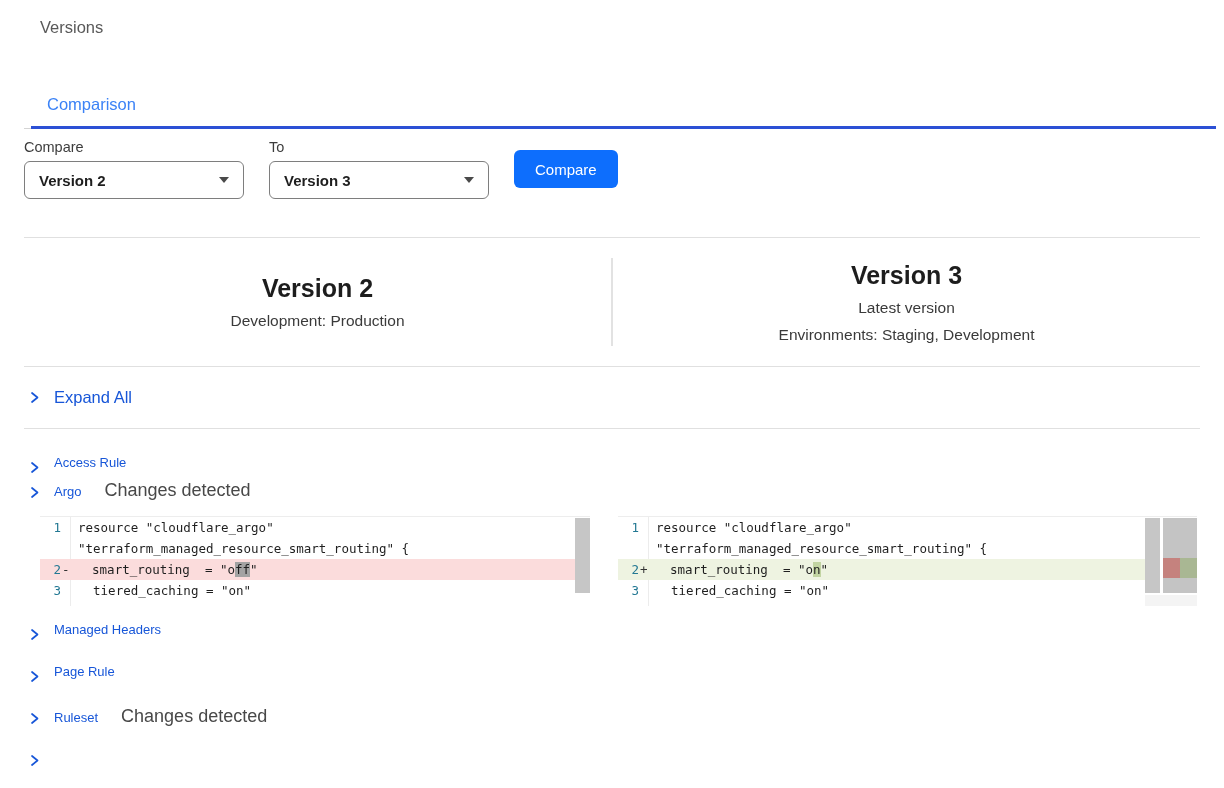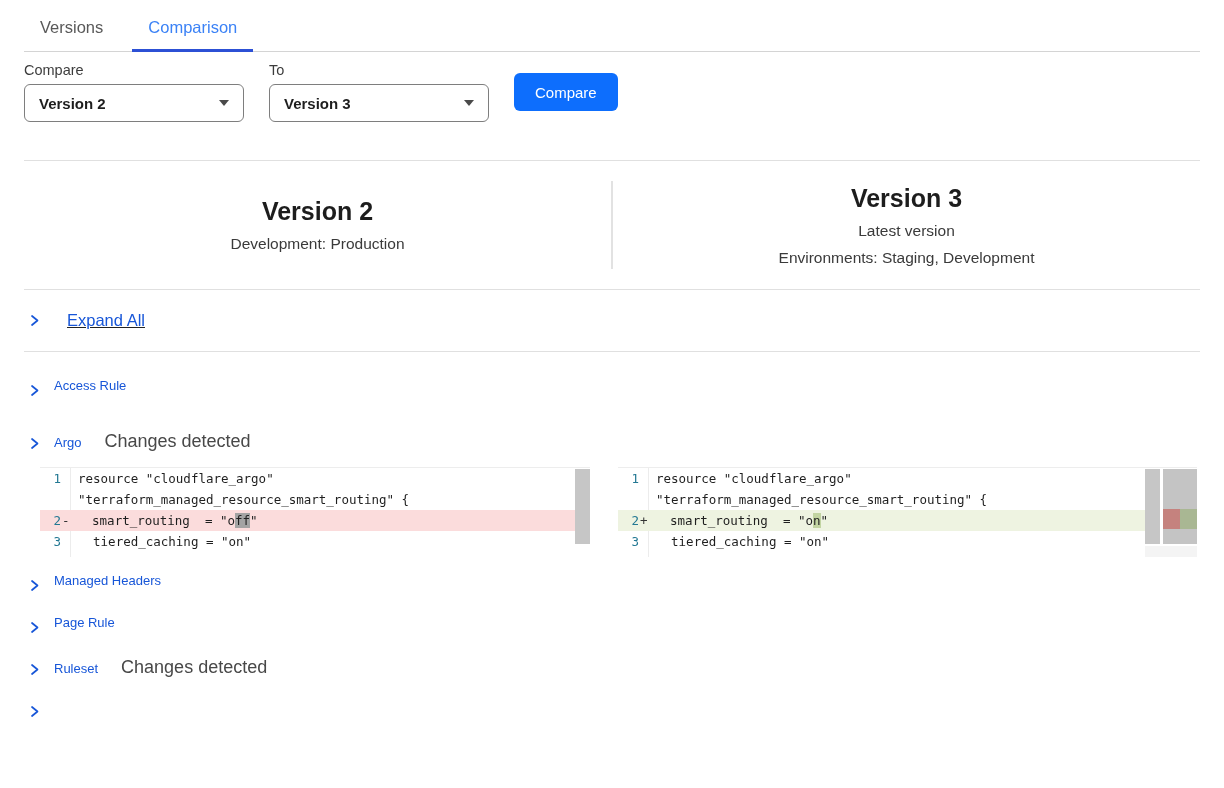--- a/index.html
+++ b/index.html
@@ -1,20 +1,20 @@
 <!DOCTYPE html>
 <html><head>
 <meta charset="utf-8">
 <style>
   * { box-sizing: border-box; margin: 0; padding: 0; }
   html, body { width: 1224px; height: 788px; overflow: hidden; background: #fff; }
   body { font-family: "Liberation Sans", sans-serif; color: #222; }
 
   
-  .tabbar { margin: 0 24px; border-bottom: 1px solid #d4d4d4; display: flex; gap: 38px; padding-left: 16px; }
+  .tabbar { margin: 0 24px; border-bottom: 1px solid #d4d4d4; display: flex; gap: 26px; padding-left: 16px; flex-direction: column; }
   .tab { position: relative; font-size: 16.5px; color: #595959; padding: 18px 0 14px; cursor: pointer; }
   .tab.active { color: #3b82f6; margin-left: 7px; }
   .tab.active::after { content: ""; position: absolute; left: -16px; right: -16px; bottom: -1px; height: 3px; background: #2c50d5; }
 
   
   .controls { margin: 10px 24px 0; display: flex; gap: 25px; align-items: center; }
   .field-label { font-size: 14.5px; color: #3c3c3c; margin-bottom: 6px; }
   .select { width: 220px; height: 38px; border: 1.5px solid #7e7e7e; border-radius: 6px; display: flex; align-items: center; justify-content: space-between; padding: 0 14px; cursor: pointer; background: #fff; }
   .select .value { font-size: 15px; font-weight: bold; color: #1e1e1e; }
   .caret { width: 0; height: 0; border-left: 5px solid transparent; border-right: 5px solid transparent; border-top: 6px solid #4a4a4a; }
@@ -24,29 +24,29 @@
   .hr1 { margin-top: 38px; }
 
   
   .version-headers { margin: 0 24px; height: 128px; display: flex; align-items: stretch; }
   .vh-col { flex: 1; display: flex; flex-direction: column; align-items: center; justify-content: center; gap: 9px; }
   .vh-title { font-size: 25px; font-weight: 600; color: #1d1d1d; }
   .vh-sub { font-size: 15.5px; color: #3a3a3a; }
   .vh-divider { width: 2px; background: #e2e2e2; margin: 20px 0; }
 
   
-  .expand-row { margin: 0 24px; padding: 21px 0 21px 4px; display: flex; align-items: center; gap: 26px; cursor: pointer; text-decoration: underline; }
+  .expand-row { margin: 0 24px; padding: 21px 0 21px 4px; display: flex; align-items: center; gap: 13px; cursor: pointer; }
   .link-blue { color: #1756d8; }
   .expand-label { font-size: 16.5px; color: #1756d8; }
   .chev { display: inline-flex; flex: none; }
   .section-row { margin: 0 24px; padding-left: 4px; display: flex; align-items: baseline; gap: 13px; cursor: pointer; height: 24px; }
   .section-row .chev { align-self: center; }
   .section-label { font-size: 13px; color: #1756d8; }
   .section-badge { font-size: 18px; color: #484848; margin-left: 10px; }
-  .mt26 { margin-top: 26px; } .mt19 { margin-top: 29px; } .mt16 { margin-top: 16px; } .mt18 { margin-top: 18px; }
+  .mt26 { margin-top: 26px; } .mt19 { margin-top: 1px; } .mt16 { margin-top: 16px; } .mt18 { margin-top: 18px; }
 
   
   .diff-wrap { margin: 12px 24px 0 40px; display: flex; gap: 28px; }
   .panel { position: relative; height: 90px; overflow: hidden; border-top: 1px solid #ededed; background: #fff; }
   .panel-left { width: 550px; }
   .panel-right { width: 579px; }
   .code-row { display: flex; height: 21px; line-height: 21px; font-family: "DejaVu Sans Mono", monospace; font-size: 12.5px; white-space: pre; }
   .panel-left .code-row { margin-right: 15px; }
   .panel-right .code-row { margin-right: 52px; }
   .gutter { display: inline-flex; justify-content: flex-end; width: 30px; flex: none; }

